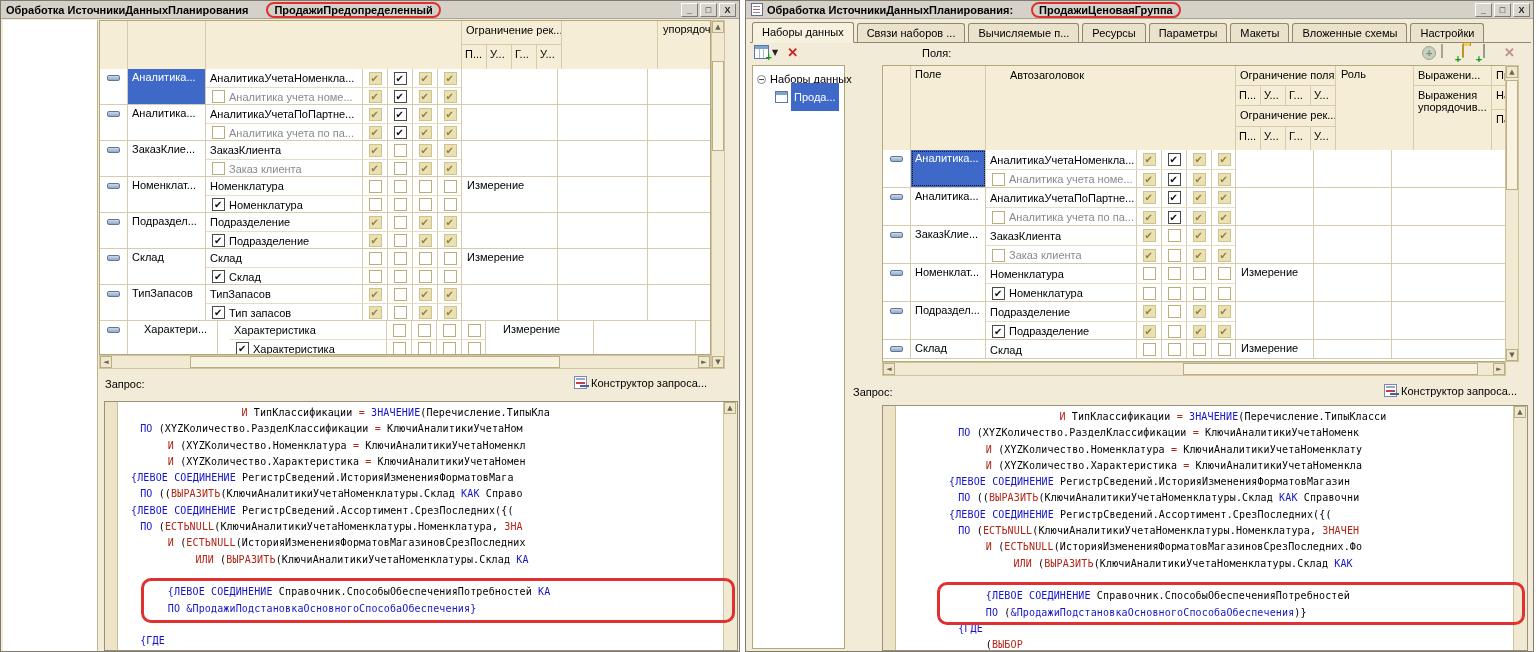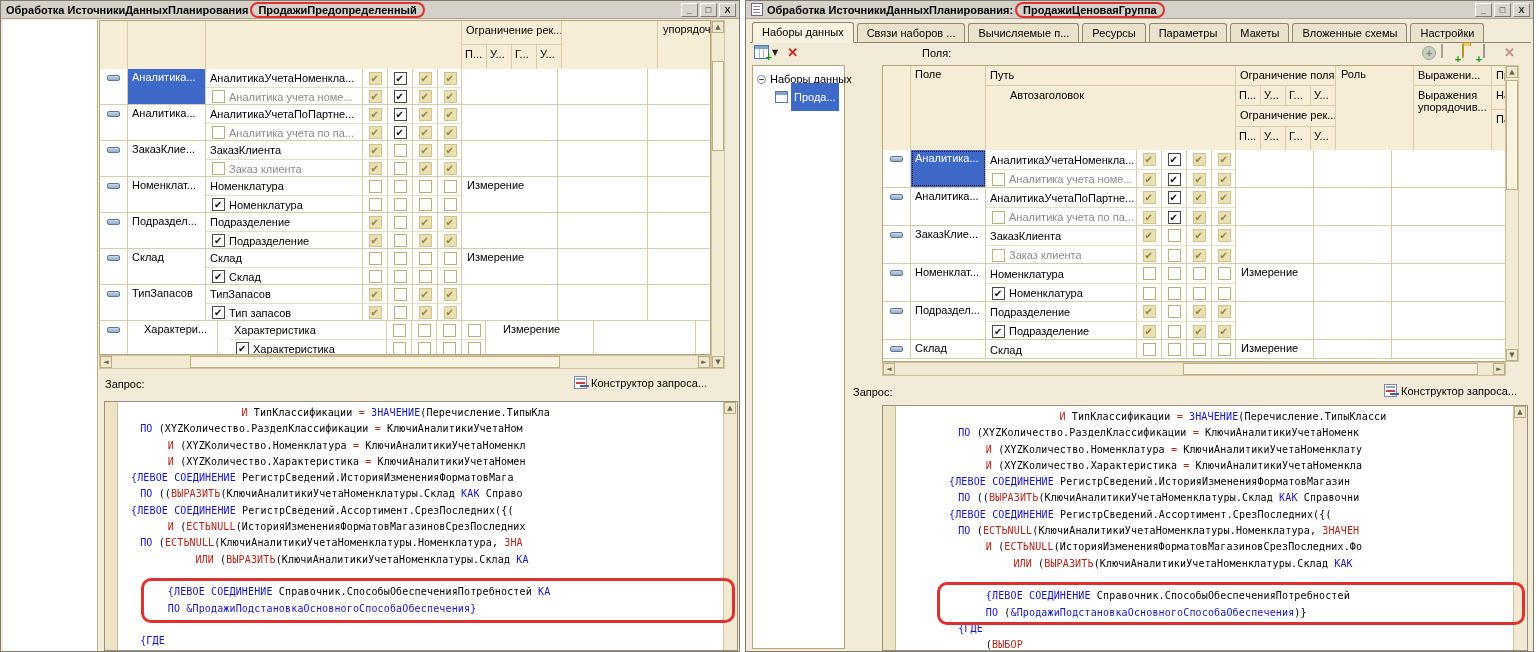--- a/index.html
+++ b/index.html
@@ -8,21 +8,21 @@
          font-family:"Liberation Sans", sans-serif; font-size:11px; color:#000; overflow:hidden; }
 
   .win { position:absolute; top:0; height:652px; border:1px solid #7e7a6e; background:#F2EBD7; overflow:hidden; }
   .win-left  { left:0;   width:740px; }
   .win-right { left:745px; width:789px; }
 
   
   .titlebar { position:absolute; left:0; top:0; right:0; height:18px; background:#D5D1C8;
               border-bottom:1px solid #a7a397; display:flex; align-items:center; padding:0 3px 0 5px; }
   .title-text { font-weight:bold; font-size:11px; white-space:nowrap; }
-  .hl-red { border:2px solid #E03030; border-radius:9px; padding:0 6px; margin-left:2px; display:inline-block; }
+  .hl-red { border:2px solid #E03030; border-radius:9px; padding:0 6px; margin-left:18px; display:inline-block; }
   .winbtns { margin-left:auto; display:flex; gap:2px; }
   .wbtn { width:17px; height:14px; background:#D9D5CC; border:1px solid; border-color:#fdfdfd #7f7b70 #7f7b70 #fdfdfd;
           font-size:9px; line-height:12px; text-align:center; font-weight:bold; color:#222; }
   .doc-ic { width:12px; height:13px; background:#fff; border:1px solid #6a6a8a; margin-right:4px; position:relative; flex:0 0 auto; }
   .doc-ic::after { content:""; position:absolute; left:1px; top:2px; width:7px; height:1px; background:#88a; box-shadow:0 3px 0 #c66, 0 6px 0 #88a; }
 
   
   .ftable-hdr, .ftable-rows { position:absolute; background:#F5EDD5; border:1px solid #B5A878; display:flex; overflow:hidden; }
   .ftable-rows { background:#fff; display:block; }
   .col { border-right:1px solid #D6CCAC; height:100%; overflow:hidden; flex:0 0 auto; }
@@ -535,22 +535,22 @@
   <div class="qbox" style="left:103px;top:400px;width:634px;height:250px;">
     <div class="gutter"></div>
     <div class="code" id="lcode">
         <div class="codeline" style="padding-left: 110.4px;"><span class="t-f">И</span><span class="t-i"> ТипКлассификации </span><span class="t-f">=</span><span class="t-k"> ЗНАЧЕНИЕ</span><span class="t-i">(Перечисление.ТипыКла</span></div>
         <div class="codeline" style="padding-left: 9.2px;"><span class="t-k">ПО</span><span class="t-i"> (XYZКоличество.РазделКлассификации </span><span class="t-f">=</span><span class="t-i"> КлючиАналитикиУчетаНом</span></div>
         <div class="codeline" style="padding-left: 36.8px;"><span class="t-f">И</span><span class="t-i"> (XYZКоличество.Номенклатура </span><span class="t-f">=</span><span class="t-i"> КлючиАналитикиУчетаНоменкл</span></div>
         <div class="codeline" style="padding-left: 36.8px;"><span class="t-f">И</span><span class="t-i"> (XYZКоличество.Характеристика </span><span class="t-f">=</span><span class="t-i"> КлючиАналитикиУчетаНомен</span></div>
         <div class="codeline" style="padding-left: 0px;"><span class="t-k">{ЛЕВОЕ СОЕДИНЕНИЕ</span><span class="t-i"> РегистрСведений.ИсторияИзмененияФорматовМага</span></div>
         <div class="codeline" style="padding-left: 9.2px;"><span class="t-k">ПО</span><span class="t-i"> ((</span><span class="t-f">ВЫРАЗИТЬ</span><span class="t-i">(КлючиАналитикиУчетаНоменклатуры.Склад </span><span class="t-k">КАК</span><span class="t-i"> Справо</span></div>
         <div class="codeline" style="padding-left: 0px;"><span class="t-k">{ЛЕВОЕ СОЕДИНЕНИЕ</span><span class="t-i"> РегистрСведений.Ассортимент.СрезПоследних({(</span></div>
+        <div class="codeline" style="padding-left: 9.2px;"><span class="t-k">ПО</span><span class="t-i"> (</span><span class="t-f">ЕСТЬNULL</span><span class="t-i">(КлючиАналитикиУчетаНоменклатуры.Номенклатура, </span><span class="t-f">ЗНА</span></div>
         <div class="codeline" style="padding-left: 36.8px;"><span class="t-f">И</span><span class="t-i"> (</span><span class="t-f">ЕСТЬNULL</span><span class="t-i">(ИсторияИзмененияФорматовМагазиновСрезПоследних</span></div>
-        <div class="codeline" style="padding-left: 9.2px;"><span class="t-k">ПО</span><span class="t-i"> (</span><span class="t-f">ЕСТЬNULL</span><span class="t-i">(КлючиАналитикиУчетаНоменклатуры.Номенклатура, </span><span class="t-f">ЗНА</span></div>
         <div class="codeline" style="padding-left: 64.4px;"><span class="t-f">ИЛИ</span><span class="t-i"> (</span><span class="t-f">ВЫРАЗИТЬ</span><span class="t-i">(КлючиАналитикиУчетаНоменклатуры.Склад </span><span class="t-k">КА</span></div>
         <div class="codeline" style="padding-left: 0px;"></div>
         <div class="codeline" style="padding-left: 36.8px;"><span class="t-k">{ЛЕВОЕ СОЕДИНЕНИЕ</span><span class="t-i"> Справочник.СпособыОбеспеченияПотребностей </span><span class="t-k">КА</span></div>
         <div class="codeline" style="padding-left: 36.8px;"><span class="t-k">ПО</span><span class="t-k"> &amp;ПродажиПодстановкаОсновногоСпособаОбеспечения}</span></div>
         <div class="codeline" style="padding-left: 0px;"></div>
         <div class="codeline" style="padding-left: 9.2px;"><span class="t-k">{ГДЕ</span></div>
       </div>
     <div class="qvs">
       <span class="arr a1" style="position:absolute;top:0;left:0;width:12px;height:12px;background:#EFE7CE;border:1px solid #BBAE82;color:#6b6452;font-size:7px;line-height:11px;text-align:center;font-family:'DejaVu Sans',sans-serif;">▲</span>
     </div>
@@ -605,21 +605,20 @@
     <div class="tree-row">
       <span class="tree-grid-ic"></span>
       <span class="tree-sel">Прода...</span>
     </div>
   </div>
 
   <div class="ftable-hdr" style="left:136px;top:64px;width:624px;height:86px;">
     <div class="col c-handle"></div>
     <div class="col c-field">Поле</div>
     <div class="col" style="width:250px">
-      <div class="hcell" style="height:20px">Путь</div>
       <div class="hcell hlast" style="height:65px;padding-left:24px">Автозаголовок</div>
     </div>
     <div class="col" style="width:100px">
       <div class="hcell" style="height:20px">Ограничение поля</div>
       <div class="sub4" style="height:20px;border-bottom:1px solid #D6CCAC">
         <span>П...</span>
           <span>У...</span>
           <span>Г...</span>
           <span>У...</span>
       </div>

